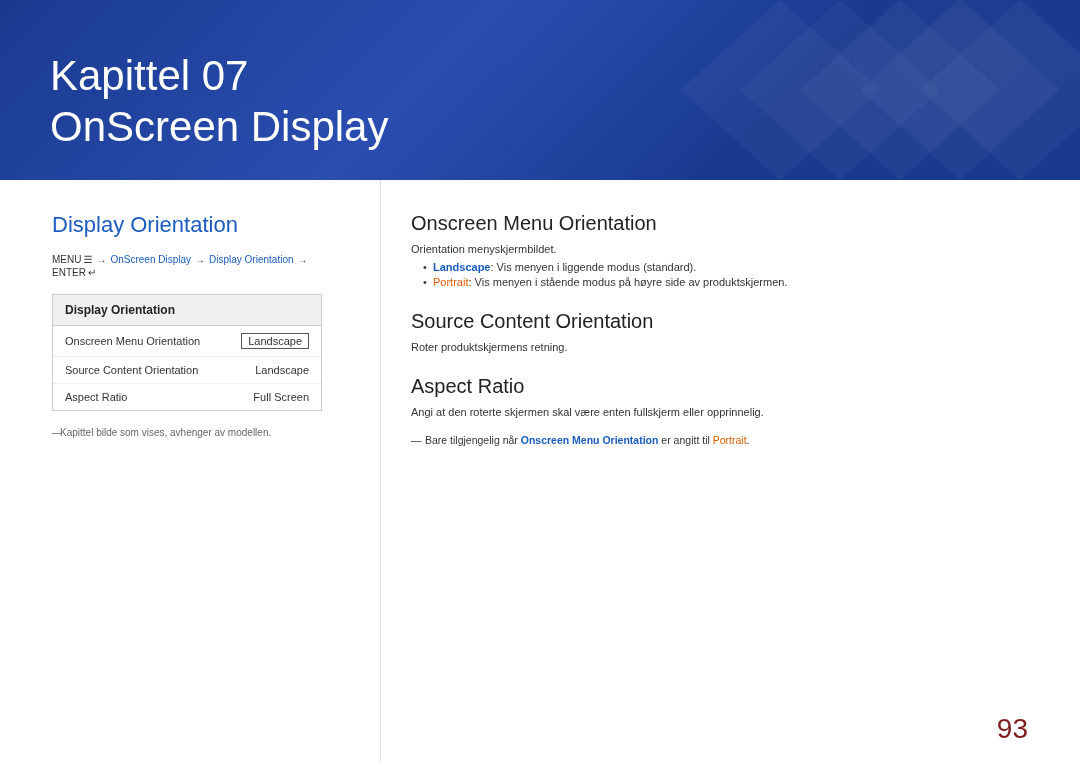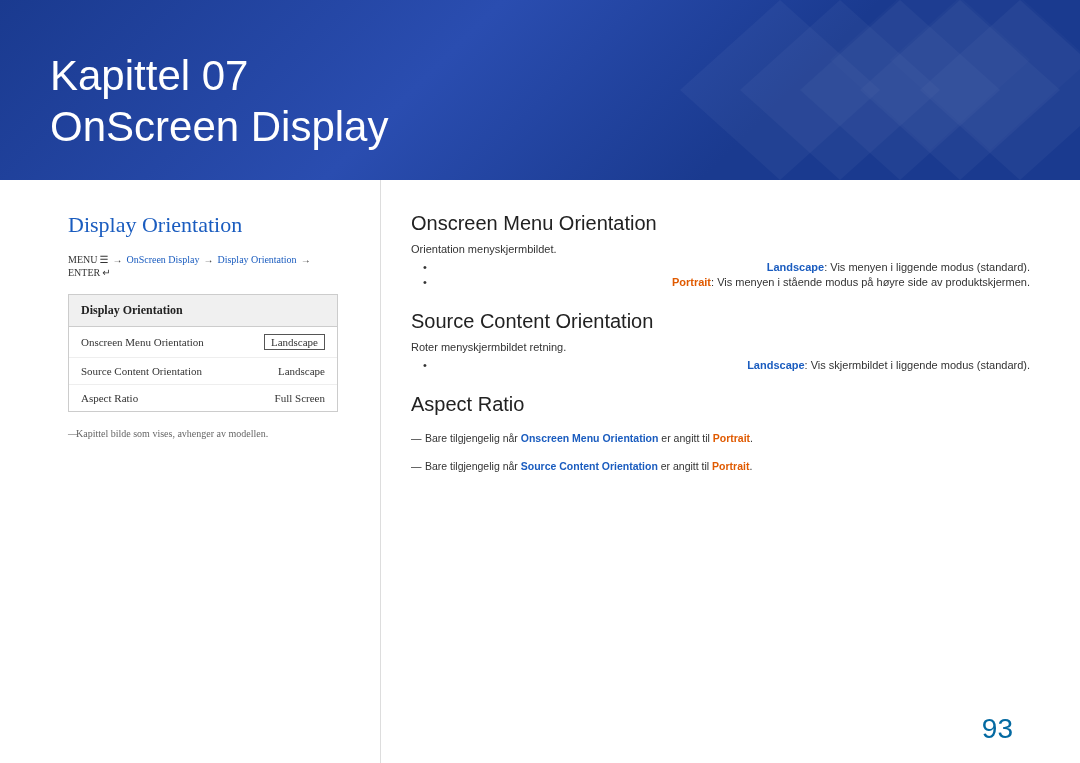--- a/index.html
+++ b/index.html
@@ -48,23 +48,22 @@
     
     .content {
       display: flex;
       padding: 0;
       height: calc(763px - 180px);
     }
 
     
     .left-col {
       width: 380px;
-      padding: 32px 40px 20px 68px;
+      padding: 32px 40px 20px 52px;
       flex-shrink: 0;
-      font-family: Liberation Serif, serif;
     }
 
     .section-title-blue {
       color: #1a5cbf;
       font-size: 22px;
       font-weight: 400;
       margin-bottom: 16px;
     }
 
     .breadcrumb {
@@ -155,59 +154,58 @@
 
     .right-section-desc {
       font-size: 11px;
       color: #333;
       margin-bottom: 6px;
     }
 
     .bullet-list {
       list-style: none;
       padding-left: 12px;
-      text-align: right;
     }
     .bullet-list li {
       font-size: 11px;
       color: #333;
       margin-bottom: 3px;
       position: relative;
       padding-left: 10px;
     }
     .bullet-list li::before {
       content: '•';
       position: absolute;
       left: 0;
       color: #333;
     }
 
     .link-blue { color: #1a5cbf; font-weight: 600; }
-    .link-orange { color: #e05a00; font-weight: 700; }
+    .link-orange { color: #e05a00; font-weight: 400; }
 
     .note-line {
       font-size: 10.5px;
       color: #333;
       margin-top: 16px;
       padding-left: 14px;
       position: relative;
     }
     .note-line::before {
       content: '—\00a0';
       position: absolute;
       left: 0;
     }
 
     
     .page-number {
       position: absolute;
       bottom: 18px;
-      right: 67px;
+      right: 52px;
       font-size: 28px;
-      color: #0369a1;
+      color: #7f1d1d;
       font-weight: 300;
     }
 
     
     .diamond-shape {
       fill: rgba(255,255,255,0.15);
     }
   </style>
 </head>
 <body>
@@ -276,34 +274,29 @@
           <span class="link-blue">Landscape</span>: Vis menyen i liggende modus (standard).
         </li>
         <li>
           <span class="link-orange">Portrait</span>: Vis menyen i stående modus på høyre side av produktskjermen.
         </li>
       </ul>
     </div>
 
     <div class="right-section">
       <h3 class="right-section-title">Source Content Orientation</h3>
-      <p class="right-section-desc">Roter menyskjermbildet retning.</p>
+      <p class="right-section-desc">Roter produktskjermens retning.</p>
       <ul class="bullet-list">
-        <li>
-          <span class="link-blue">Landscape</span>: Vis skjermbildet i liggende modus (standard).
-        </li>
       </ul>
     </div>
 
     <div class="right-section">
       <h3 class="right-section-title">Aspect Ratio</h3>
+      <p class="right-section-desc">Angi at den roterte skjermen skal være enten fullskjerm eller opprinnelig.</p>
       <div class="note-line">
         Bare tilgjengelig når <span class="link-blue">Onscreen Menu Orientation</span> er angitt til <span class="link-orange">Portrait</span>.
       </div>
-      <div class="note-line">
-        Bare tilgjengelig når <span class="link-blue">Source Content Orientation</span> er angitt til <span class="link-orange">Portrait</span>.
-      </div>
     </div>
 
   </div>
 </div>
 
 <div class="page-number">93</div>
 
 </body></html>

